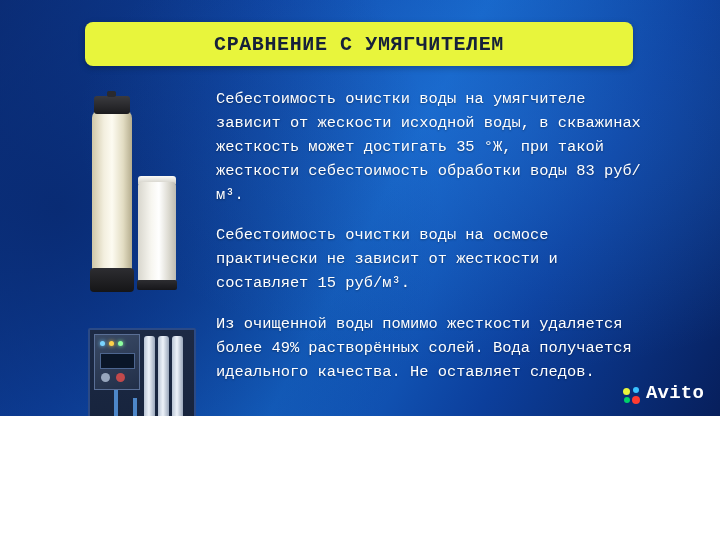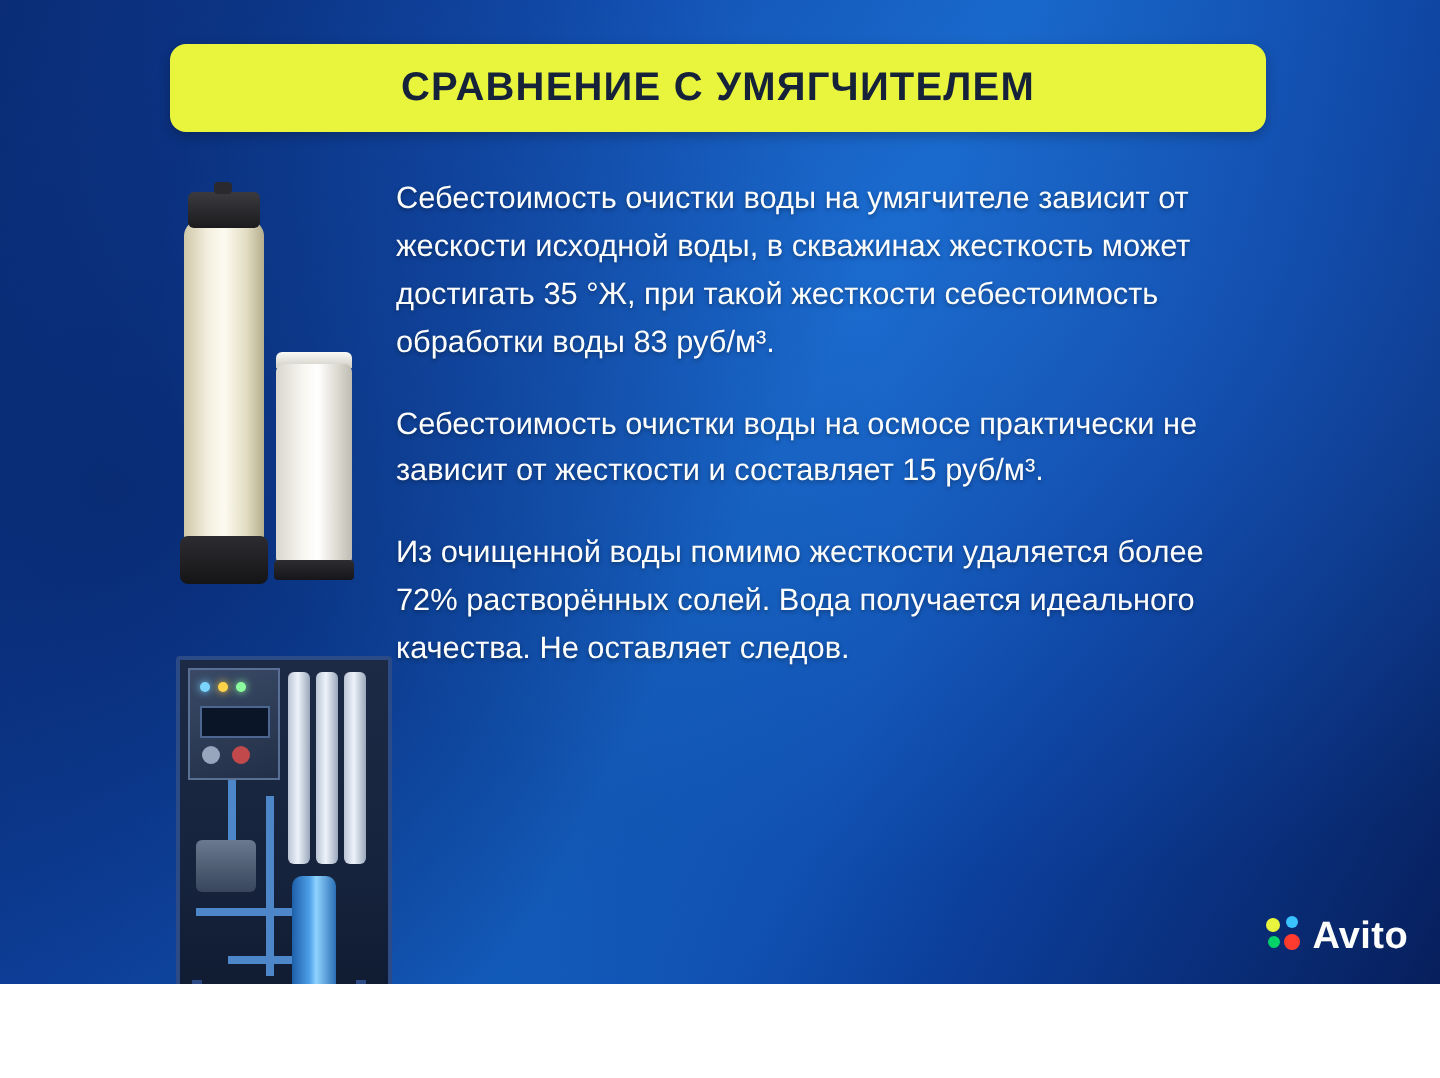--- a/index.html
+++ b/index.html
@@ -8,25 +8,26 @@
   }
   body {
     width: 720px;
     height: 539px;
     overflow: hidden;
     font-family: "Liberation Sans", sans-serif;
   }
   .slide {
     position: relative;
     width: 720px;
-    height: 492px;
+    height: 416px;
     background:
       radial-gradient(circle at 8% 50%, rgba(8,40,110,0.85) 0%, rgba(8,40,110,0) 55%),
       linear-gradient(118deg, #0c2f7a 0%, #0f47a8 28%, #1565c8 52%, #0c3f9c 74%, #071f5c 100%);
     overflow: hidden;
+    font-family: Liberation Mono, monospace;
   }
   .slide::after {
     content: "";
     position: absolute;
     left: 0; top: 0; right: 0; bottom: 0;
     background: radial-gradient(ellipse at 70% 30%, rgba(40,120,220,0.35) 0%, rgba(0,0,0,0) 60%);
     pointer-events: none;
   }
 
   
@@ -49,21 +50,21 @@
     font-size: 20px;
     font-weight: bold;
     letter-spacing: 0.6px;
     text-align: center;
     white-space: nowrap;
   }
 
   
   .text-col {
     position: absolute;
-    left: 198px;
+    left: 216px;
     top: 88px;
     width: 438px;
     z-index: 4;
   }
   .para {
     color: #ffffff;
     font-size: 15.4px;
     line-height: 1.55;
     margin: 0 0 17px 0;
     text-shadow: 0 1px 2px rgba(0,0,0,0.35);
@@ -246,21 +247,21 @@
     width: 100px; height: 6px;
     background: #2b4a86;
   }
 
   
   .watermark {
     position: absolute;
     right: 16px;
     bottom: 12px;
     display: flex;
-    align-items: flex-start;
+    align-items: flex-end;
     gap: 6px;
     z-index: 6;
   }
   .wm-dots {
     position: relative;
     width: 17px;
     height: 17px;
   }
   .wm-dots i {
     position: absolute;
@@ -316,21 +317,21 @@
     <div class="ro-membrane m3"></div>
     <div class="ro-tank-blue"></div>
     <div class="ro-base"></div>
     <div class="ro-leg l"></div>
     <div class="ro-leg r"></div>
   </div>
 
   <div class="text-col">
     <p class="para p1">Себестоимость очистки воды на умягчителе зависит от жескости исходной воды, в скважинах жесткость может достигать 35 °Ж, при такой жесткости себестоимость обработки воды 83 руб/м³.</p>
     <p class="para p3">Себестоимость очистки воды на осмосе практически не зависит от жесткости и составляет 15 руб/м³.</p>
-    <p class="para p4">Из очищенной воды помимо жесткости удаляется более 72% растворённых солей. Вода получается идеального качества. Не оставляет следов.</p>
+    <p class="para p4">Из очищенной воды помимо жесткости удаляется более 49% растворённых солей. Вода получается идеального качества. Не оставляет следов.</p>
   </div>
 
   <div class="watermark">
     <span class="wm-dots">
       <i class="d1"></i>
         <i class="d2"></i>
         <i class="d3"></i>
         <i class="d4"></i>
     </span>
     <span class="wm-text">Avito</span>

